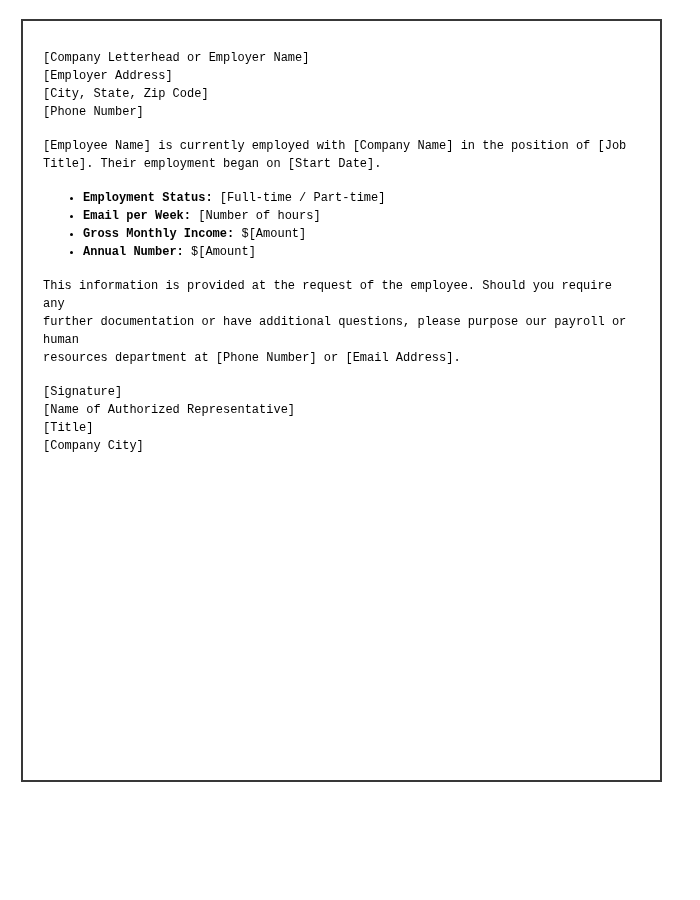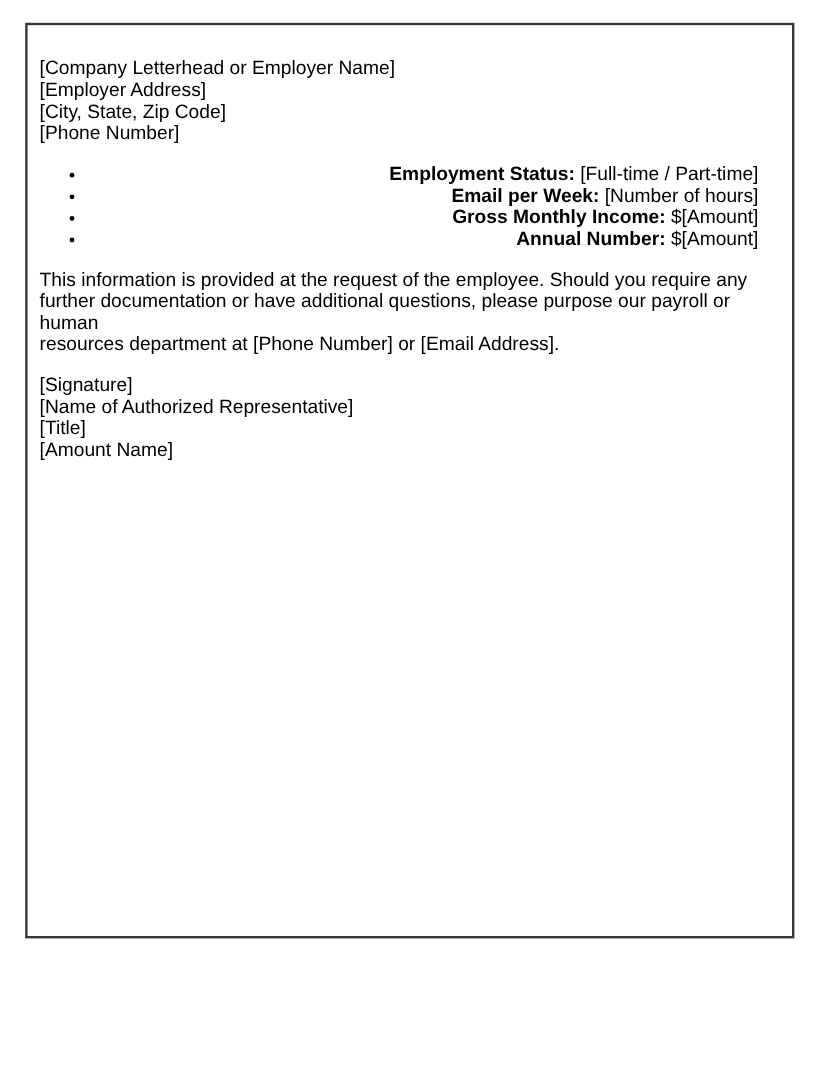--- a/index.html
+++ b/index.html
@@ -15,25 +15,25 @@
     overflow: hidden;
   }
   .letter-frame {
     position: absolute;
     left: 21px;
     top: 19px;
     width: 641px;
     height: 763px;
     box-sizing: border-box;
     border: 2px solid var(--border-color, #383838);
-    padding: 28px 28px 20px 10px;
+    padding: 28px 28px 20px 20px;
     background: #ffffff;
     color: var(--text-color, #000000);
-    font-family: Liberation Sans, sans-serif;
-    font-size: 16px;
+    font-family: Liberation Mono, monospace;
+    font-size: 12px;
     line-height: 18px;
   }
   .letter-frame p {
     margin: 16px 0;
   }
   .letter-frame p:first-child {
     margin-top: 0;
   }
   .multiline {
     white-space: pre-line;
@@ -41,50 +41,51 @@
   .bold {
     font-weight: bold;
   }
   ul.details-list {
     margin: 16px 0;
     padding-left: 40px;
     list-style-type: disc;
   }
   ul.details-list li {
     line-height: 18px;
-    text-align: right;
   }
 </style>
 </head>
 <body>
 
 <div class="page">
   <div class="letter-frame">
 
     <p class="multiline">[Company Letterhead or Employer Name]
 [Employer Address]
 [City, State, Zip Code]
 [Phone Number]</p>
 
 
 
 
+    <p class="multiline">[Employee Name] is currently employed with [Company Name] in the position of [Job
+Title]. Their employment began on [Start Date].</p>
 
 
     <ul class="details-list">
       <li><strong>Employment Status:</strong> <span>[Full-time / Part-time]</span></li>
       <li><strong>Email per Week:</strong> <span>[Number of hours]</span></li>
       <li><strong>Gross Monthly Income:</strong> <span>$[Amount]</span></li>
       <li><strong>Annual Number:</strong> <span>$[Amount]</span></li>
     </ul>
 
     <p class="multiline">This information is provided at the request of the employee. Should you require any
 further documentation or have additional questions, please purpose our payroll or human
 resources department at [Phone Number] or [Email Address].</p>
 
 
     <p class="multiline">[Signature]
 [Name of Authorized Representative]
 [Title]
-[Amount Name]</p>
+[Company City]</p>
 
   </div>
 </div>
 
 </body></html>

